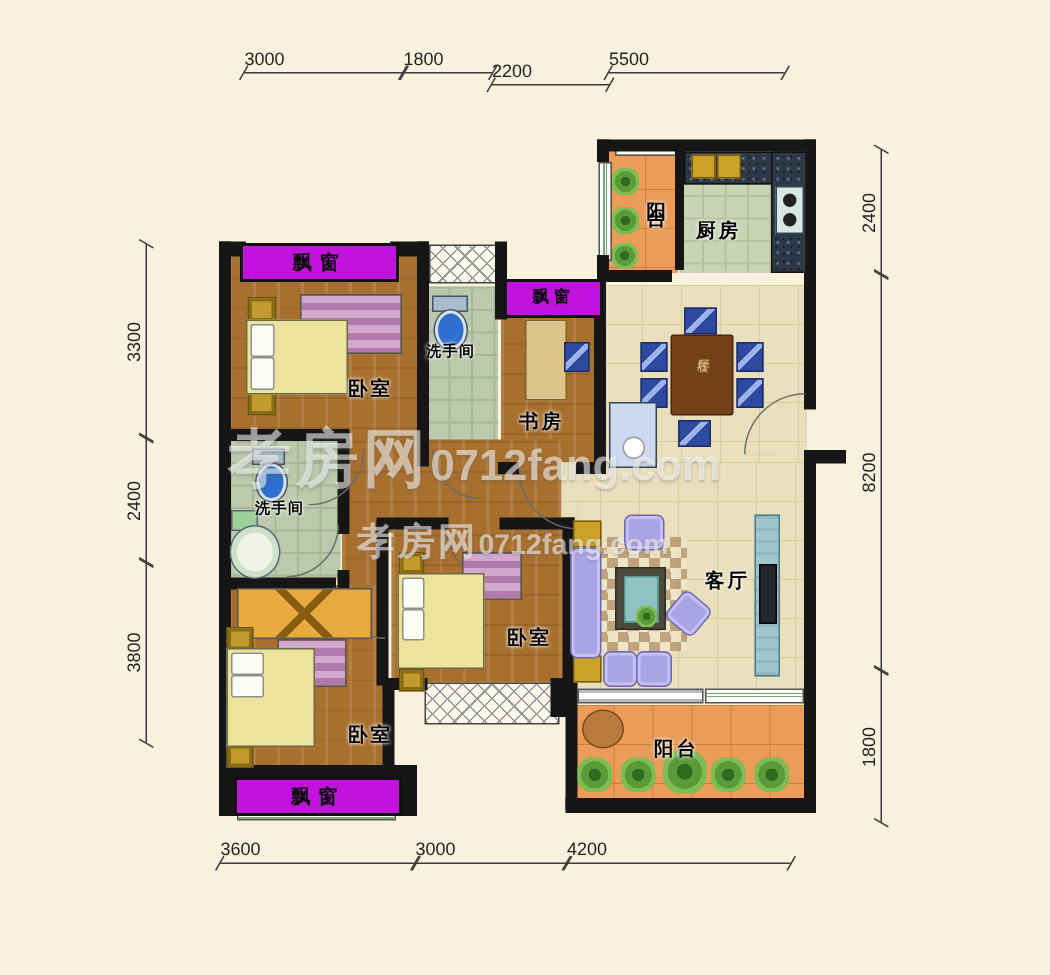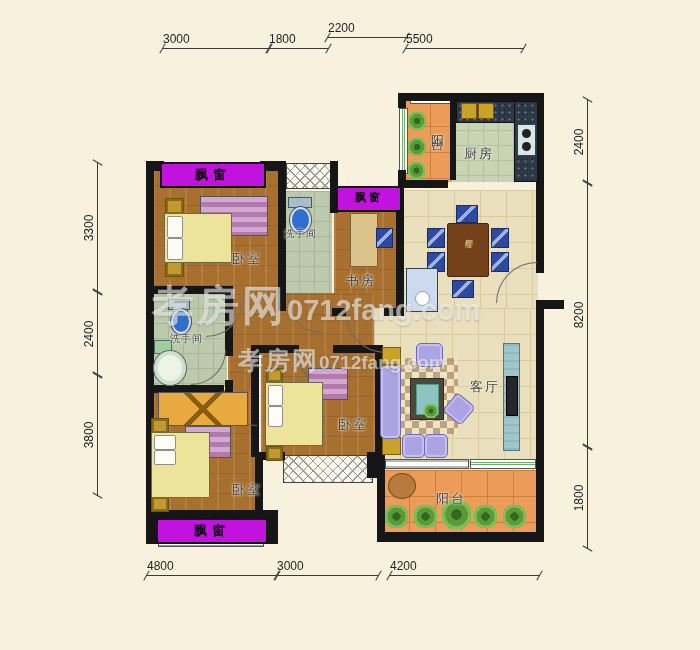--- a/index.html
+++ b/index.html
@@ -40,21 +40,21 @@
   .plant{background:radial-gradient(circle at 50% 50%,#2f6b1f 0 25%,#5a9a38 26% 55%,#7ebd54 56% 75%,transparent 76%);}
   .gold{background:#c9a227;border:1px solid #7a5c0e;}
   .stove{background:#d7e8e4;border:1px solid #334455;}
   .burner{background:#222;border-radius:50%;}
   .fridge{background:#cdd9ee;border:1px solid #334455;}
   .tvcab{background:#9fc6cc;border:1px solid #4a7d85;background-image:repeating-linear-gradient(0deg,rgba(0,0,0,.08) 0 2px,transparent 2px 8px);}
   .tv{background:#23282e;border:1px solid #000;}
   .desk{background:#dcc389;border:1px solid #7a6433;}
   .rug{background-image:repeating-conic-gradient(#8a5a30 0 90deg,#f3ead2 90deg 180deg);background-size:14px 14px;opacity:.45;}
   
-  .rlbl{position:absolute;font-size:13px;font-weight:normal;color:#404040;letter-spacing:2px;white-space:nowrap;text-shadow:0 0 2px rgba(255,255,255,.95),0 0 3px rgba(255,255,255,.8);}
+  .rlbl{position:absolute;font-size:13px;font-weight:bold;color:#000000;letter-spacing:2px;white-space:nowrap;text-shadow:0 0 2px rgba(255,255,255,.95),0 0 3px rgba(255,255,255,.8);}
   .rlbl.sm{font-size:10px;letter-spacing:1px;}
   .vtext{writing-mode:vertical-rl;letter-spacing:3px;}
   .baylbl{position:absolute;left:0;right:0;text-align:center;font-size:13px;font-weight:bold;color:#0b0b0b;letter-spacing:5px;}
   .tbltxt{position:absolute;writing-mode:vertical-rl;font-size:9px;color:#d9b979;letter-spacing:1px;}
   
   .wm{position:absolute;color:rgba(255,255,255,.55);font-weight:bold;white-space:nowrap;text-shadow:0 1px 2px rgba(90,90,90,.3);z-index:50;}
   .wm .cn{font-size:42px;letter-spacing:3px;}
   .wm .url{font-size:29px;}
   .wm2 .cn{font-size:25px;letter-spacing:2px;}
   .wm2 .url{font-size:19px;}
@@ -243,21 +243,21 @@
 
   <div class="wm" style="left:152px;top:278px"><span class="cn">孝房网</span><span class="url">0712fang.com</span></div>
   <div class="wm wm2" style="left:238px;top:344px"><span class="cn">孝房网</span><span class="url">0712fang.com</span></div>
 
   <div class="dim dim-h" style="left:163px;top:48px;width:106px">
       <span class="dlbl">3000</span>
     </div>
   <div class="dim dim-h" style="left:269px;top:48px;width:59px">
       <span class="dlbl">1800</span>
     </div>
-  <div class="dim dim-h" style="left:328px;top:37px;width:78px">
+  <div class="dim dim-h" style="left:328px;top:56px;width:78px">
       <span class="dlbl">2200</span>
     </div>
   <div class="dim dim-h" style="left:406px;top:48px;width:117px">
       <span class="dlbl">5500</span>
     </div>
 
   <div class="dim dim-v" style="left:97px;top:163px;height:129px">
       <span class="dlbl">3300</span>
     </div>
   <div class="dim dim-v" style="left:97px;top:292px;height:83px">
@@ -271,22 +271,22 @@
       <span class="dlbl">2400</span>
     </div>
   <div class="dim dim-v" style="left:587px;top:183px;height:264px">
       <span class="dlbl">8200</span>
     </div>
   <div class="dim dim-v" style="left:587px;top:447px;height:101px">
       <span class="dlbl">1800</span>
     </div>
 
   <div class="dim dim-h" style="left:147px;top:575px;width:130px">
-      <span class="dlbl" style="top:-17px">4800</span>
+      <span class="dlbl" style="top:-17px">3600</span>
     </div>
   <div class="dim dim-h" style="left:277px;top:575px;width:101px">
       <span class="dlbl" style="top:-17px">3000</span>
     </div>
-  <div class="dim dim-h" style="left:390px;top:575px;width:149px">
+  <div class="dim dim-h" style="left:378px;top:575px;width:149px">
       <span class="dlbl" style="top:-17px">4200</span>
     </div>
 
 </div>
 
 </body></html>

